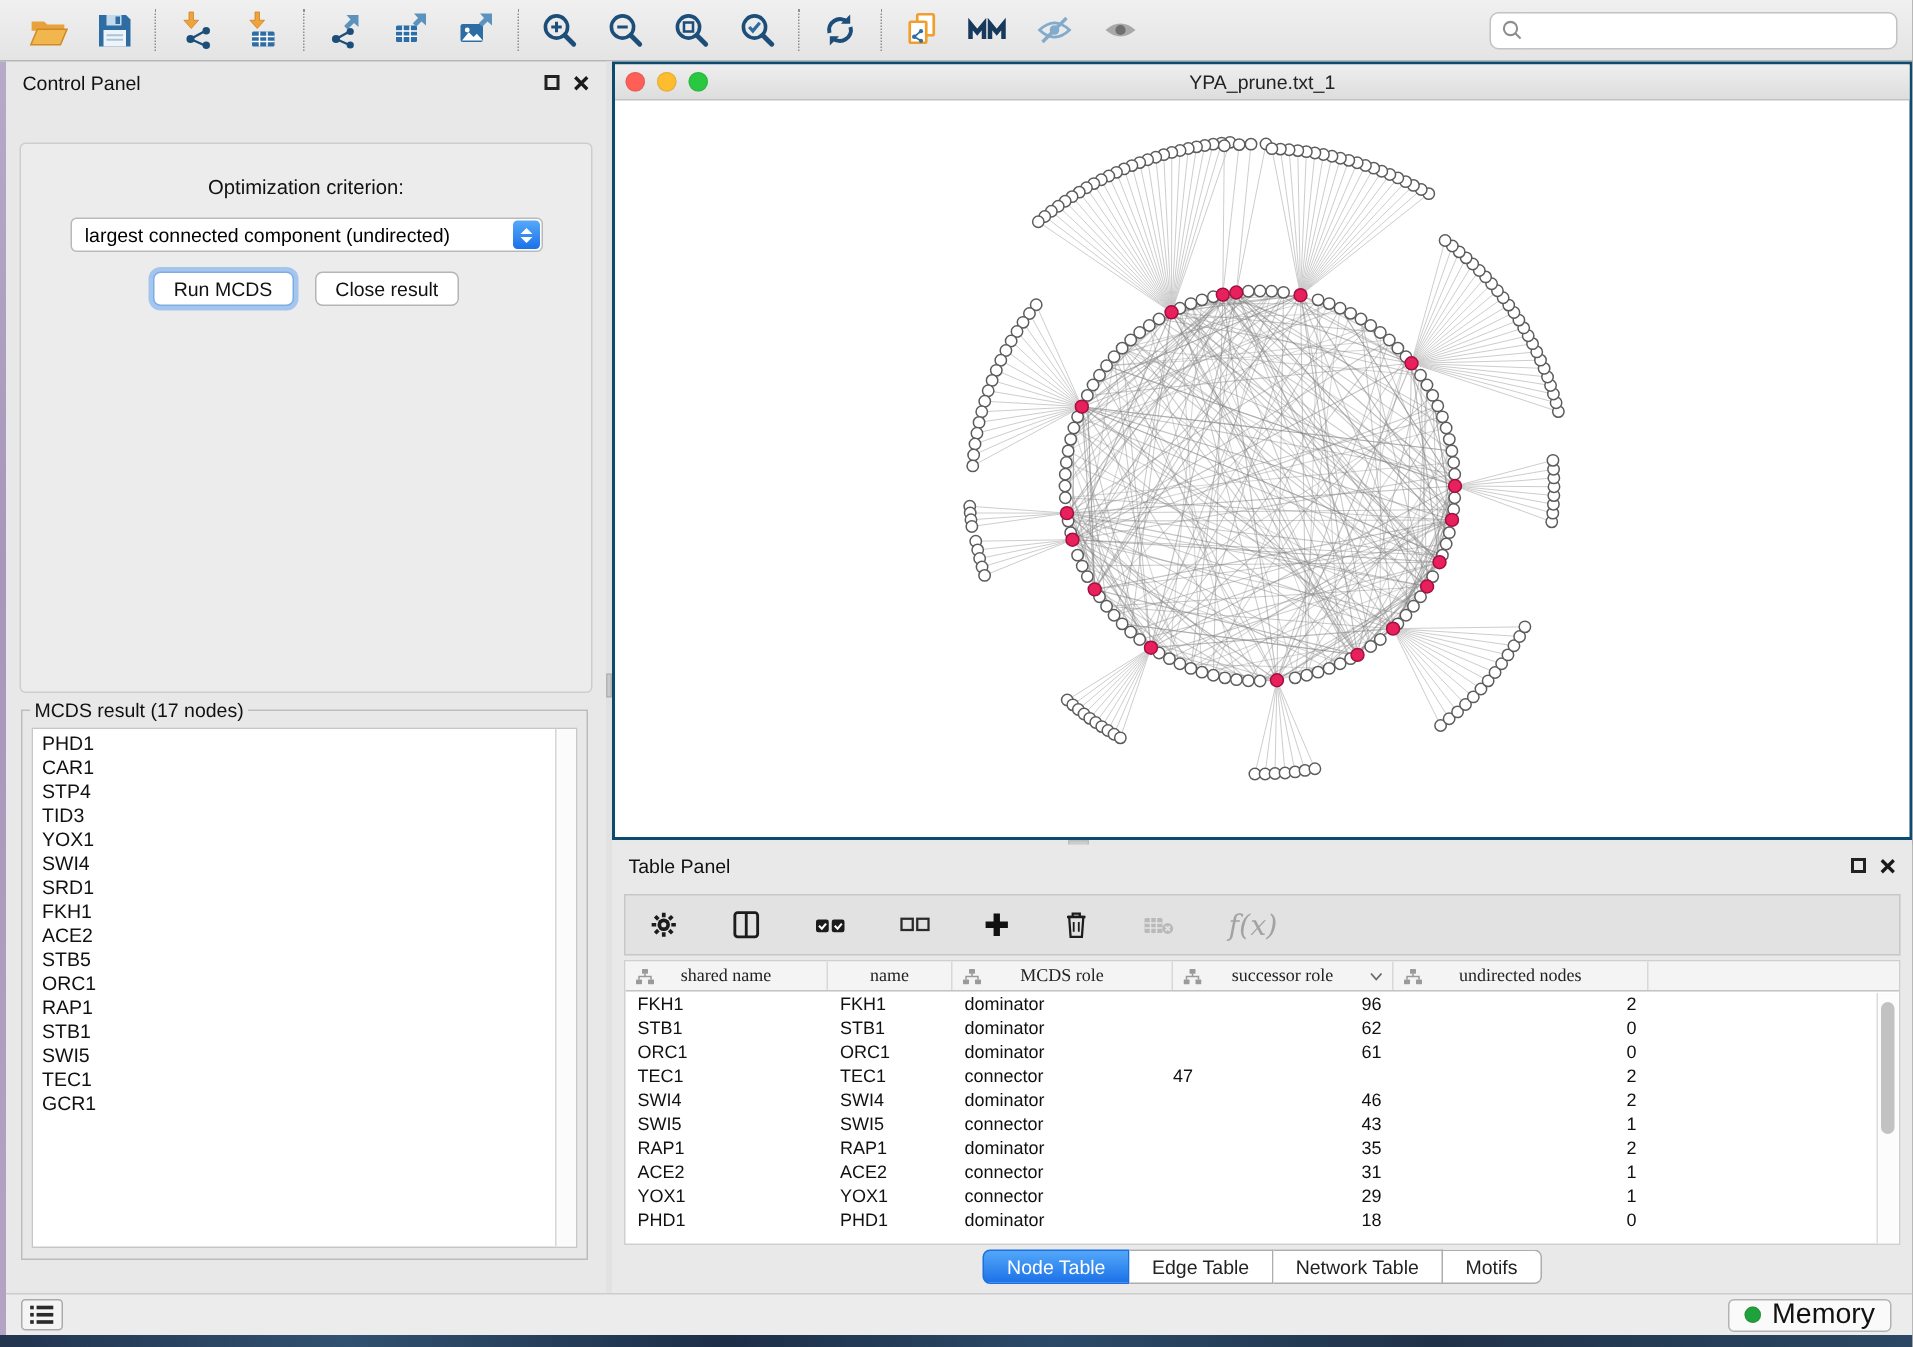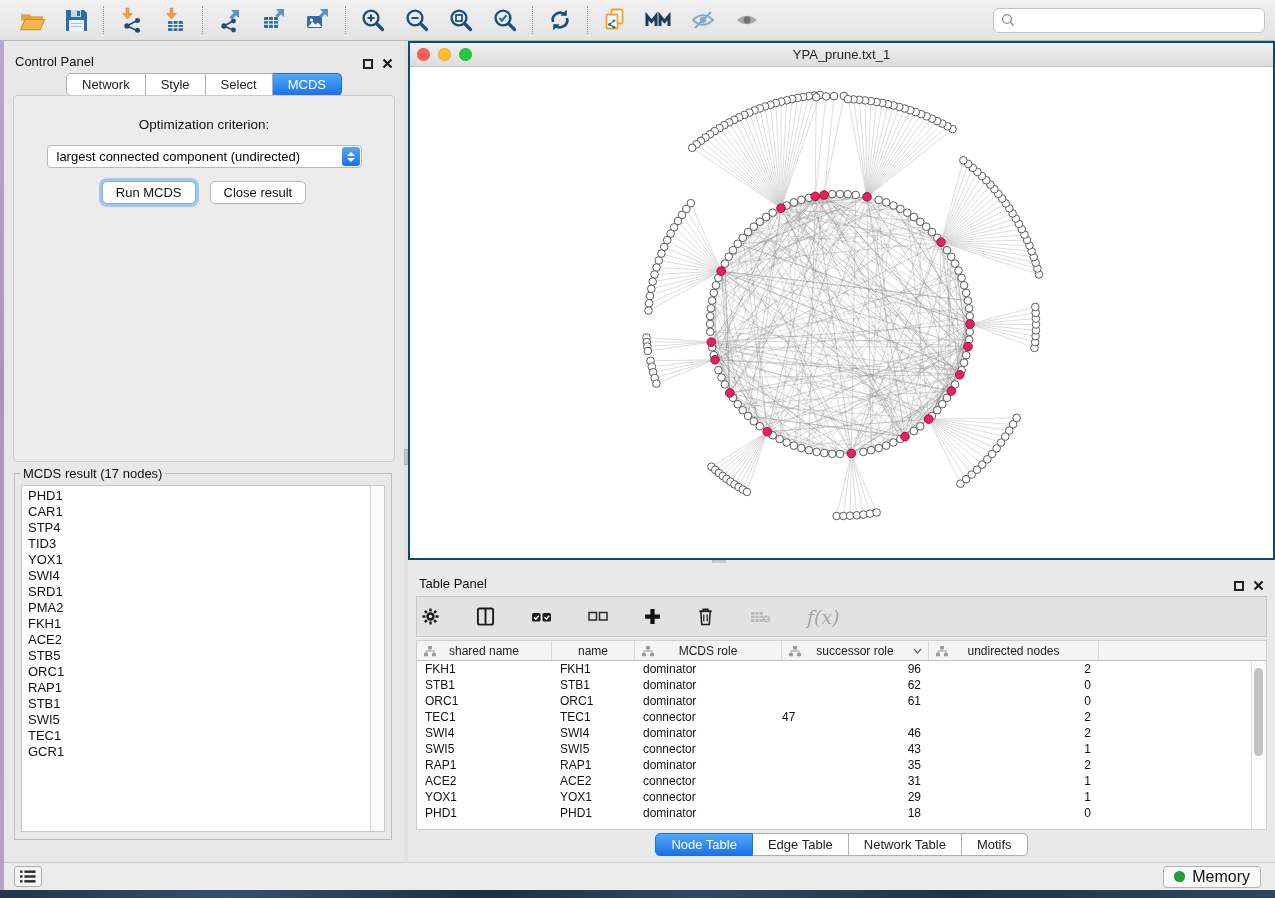--- a/index.html
+++ b/index.html
@@ -19,21 +19,21 @@
   .search-box input { border:none; outline:none; flex:1; font-size:13px; background:transparent; }
 
   
   .wp-left { position:absolute; left:0; top:41px; width:4px; height:849px;
              background:linear-gradient(#b7a9c8,#a697bb 40%,#b3a4c4); }
   .wp-bottom { position:absolute; left:0; top:890px; width:1275px; height:8px;
              background:linear-gradient(90deg,#22344e,#315170 18%,#1d2e47 38%,#2c4a68 55%,#203248 75%,#2b4763); }
 
   
   .control-panel { position:absolute; left:4px; top:41px; width:400px; height:821px; }
-  .panel-header { height:28px; display:flex; align-items:flex-end; padding:0 11px; font-size:13px; color:#111; }
+  .panel-header { height:28px; display:flex; align-items:center; padding:0 11px; font-size:13px; color:#111; }
   .ph-icons { margin-left:auto; display:flex; align-items:center; gap:9px; }
   .float-icon { width:10px; height:10px; border:2px solid #222; display:inline-block; }
   .cp-tabs { position:absolute; top:32px; left:50%; transform:translateX(-50%); display:flex; }
   .seg { font-size:13px; padding:3px 15px; background:#fff; border:1px solid #adadad; border-left:none;
          color:#222; white-space:nowrap; }
   .seg:first-child { border-left:1px solid #adadad; border-radius:5px 0 0 5px; }
   .seg:last-child { border-radius:0 5px 5px 0; }
   .seg.active { background:linear-gradient(#53a7f9,#1c72e8); border-color:#1b6fe0; color:#fff; }
   .cp-content { position:absolute; top:54px; left:9px; right:9px; height:367px;
                 background:#ececec; border:1px solid #cdcdcd; border-radius:4px; }
@@ -73,46 +73,46 @@
   .light { width:13px; height:13px; border-radius:50%; }
   .light.red { background:#ff5f57; box-shadow:inset 0 0 1px rgba(0,0,0,.35); }
   .light.yellow { background:#febc2e; box-shadow:inset 0 0 1px rgba(0,0,0,.35); }
   .light.green { background:#28c840; box-shadow:inset 0 0 1px rgba(0,0,0,.35); }
   .net-title { position:absolute; left:0; right:0; text-align:center; font-size:13px; font-weight:500; color:#222; }
   #network-svg { display:block; }
 
   
   .table-panel { position:absolute; left:408px; top:563px; width:867px; height:299px; background:#e9e9e9; }
   .tp-toolbar { position:absolute; left:8px; right:8px; top:33px; height:41px; background:#e2e2e2;
-                border:1px solid #c7c7c7; display:flex; align-items:center; gap:36px; padding:0 4px; }
+                border:1px solid #c7c7c7; display:flex; align-items:center; gap:36px; padding:0 16px; }
   .tp-icon { display:flex; align-items:center; justify-content:center; background:none; border:none; }
   .fx-label { font-family:"DejaVu Serif", serif; font-style:italic; font-size:19px; color:#a3a3a3; }
 
   .table-wrap { position:absolute; left:8px; right:8px; top:77px; height:190px; background:#fff;
                 border:1px solid #cfcfcf; overflow:hidden; }
   .t-header { display:flex; height:20px; background:#f4f4f4; border-bottom:1px solid #c4c4c4; }
   .t-hcell { position:relative; display:flex; align-items:center; justify-content:center;
-             font-size:12px; color:#222; border-right:1px solid #d8d8d8; }
+             font-size:12px; color:#222; border-right:1px solid #d8d8d8;font-family:Liberation Serif, serif; }
   .t-hcell .hier { position:absolute; left:7px; top:5px; }
   .t-hcell .sort { position:absolute; right:6px; top:7px; }
   .t-hcell.filler { flex:1; border-right:none; }
   .t-row { display:flex; height:16px; align-items:center; }
   .t-cell { font-size:12px; color:#111; overflow:hidden; white-space:nowrap; }
   .t-scroll { position:absolute; right:0; top:21px; bottom:0; width:15px; background:#fcfcfc; border-left:1px solid #dcdcdc; }
   .t-thumb { position:absolute; left:2px; top:6px; width:9px; height:88px; border-radius:5px; background:#c2c2c2; }
 
   .bottom-tabs { position:absolute; left:0; right:0; top:270px; display:flex; justify-content:center; }
 
   
   .footer { position:absolute; left:4px; top:862px; width:1271px; height:28px; background:#ececec;
             border-top:1px solid #cccccc; display:flex; align-items:center; padding:0 10px; }
   .list-btn { width:28px; height:21px; background:#f5f5f5; border:1px solid #ababab; border-radius:3px;
               display:flex; align-items:center; justify-content:center; }
   .memory-btn { margin-left:auto; margin-right:4px; height:22px; padding:0 10px; background:#fafafa;
-                border:1px solid #b3b3b3; border-radius:4px; display:flex; align-items:center; gap:7px; font-size:16px; color:#111; }
+                border:1px solid #b3b3b3; border-radius:4px; display:flex; align-items:center; gap:7px; font-size:19px; color:#111; }
   .mem-dot { width:11px; height:11px; border-radius:50%; background:#1fa23c; box-shadow:inset 0 0 1px rgba(0,0,0,.4); }
 </style>
 </head>
 <body>
 
 <div class="screen">
 
   <div class="toolbar">
     <button class="tb-btn">
       <svg width="27" height="25" viewBox="0 0 26 24">
@@ -254,26 +254,20 @@
   <div class="control-panel">
     <div class="panel-header">
       <span>Control Panel</span>
       <span class="ph-icons">
         <span class="float-icon"></span>
         <svg width="11" height="11" viewBox="0 0 11 11">
           <path d="M1.5 1.5l8 8M9.5 1.5l-8 8" stroke="#1a1a1a" stroke-width="2.2"></path>
         </svg>
       </span>
     </div>
-    <div class="cp-tabs">
-        <div class="seg">Network</div>
-        <div class="seg">Style</div>
-        <div class="seg">Select</div>
-        <div class="seg active">MCDS</div>
-      </div>
     <div class="cp-content">
       <div class="opt-label">Optimization criterion:</div>
       <div class="dropdown">
         <span>largest connected component (undirected)</span>
         <span class="dd-stepper">
             <i class="dd-up"></i>
             <i class="dd-down"></i>
           </span>
       </div>
       <div class="btn-row">
@@ -285,21 +279,20 @@
       <legend>MCDS result (17 nodes)</legend>
       <div class="list-box">
         <div class="list-items">
             <div class="list-item">PHD1</div>
             <div class="list-item">CAR1</div>
             <div class="list-item">STP4</div>
             <div class="list-item">TID3</div>
             <div class="list-item">YOX1</div>
             <div class="list-item">SWI4</div>
             <div class="list-item">SRD1</div>
-            <div class="list-item">PMA2</div>
             <div class="list-item">FKH1</div>
             <div class="list-item">ACE2</div>
             <div class="list-item">STB5</div>
             <div class="list-item">ORC1</div>
             <div class="list-item">RAP1</div>
             <div class="list-item">STB1</div>
             <div class="list-item">SWI5</div>
             <div class="list-item">TEC1</div>
             <div class="list-item">GCR1</div>
           </div>

